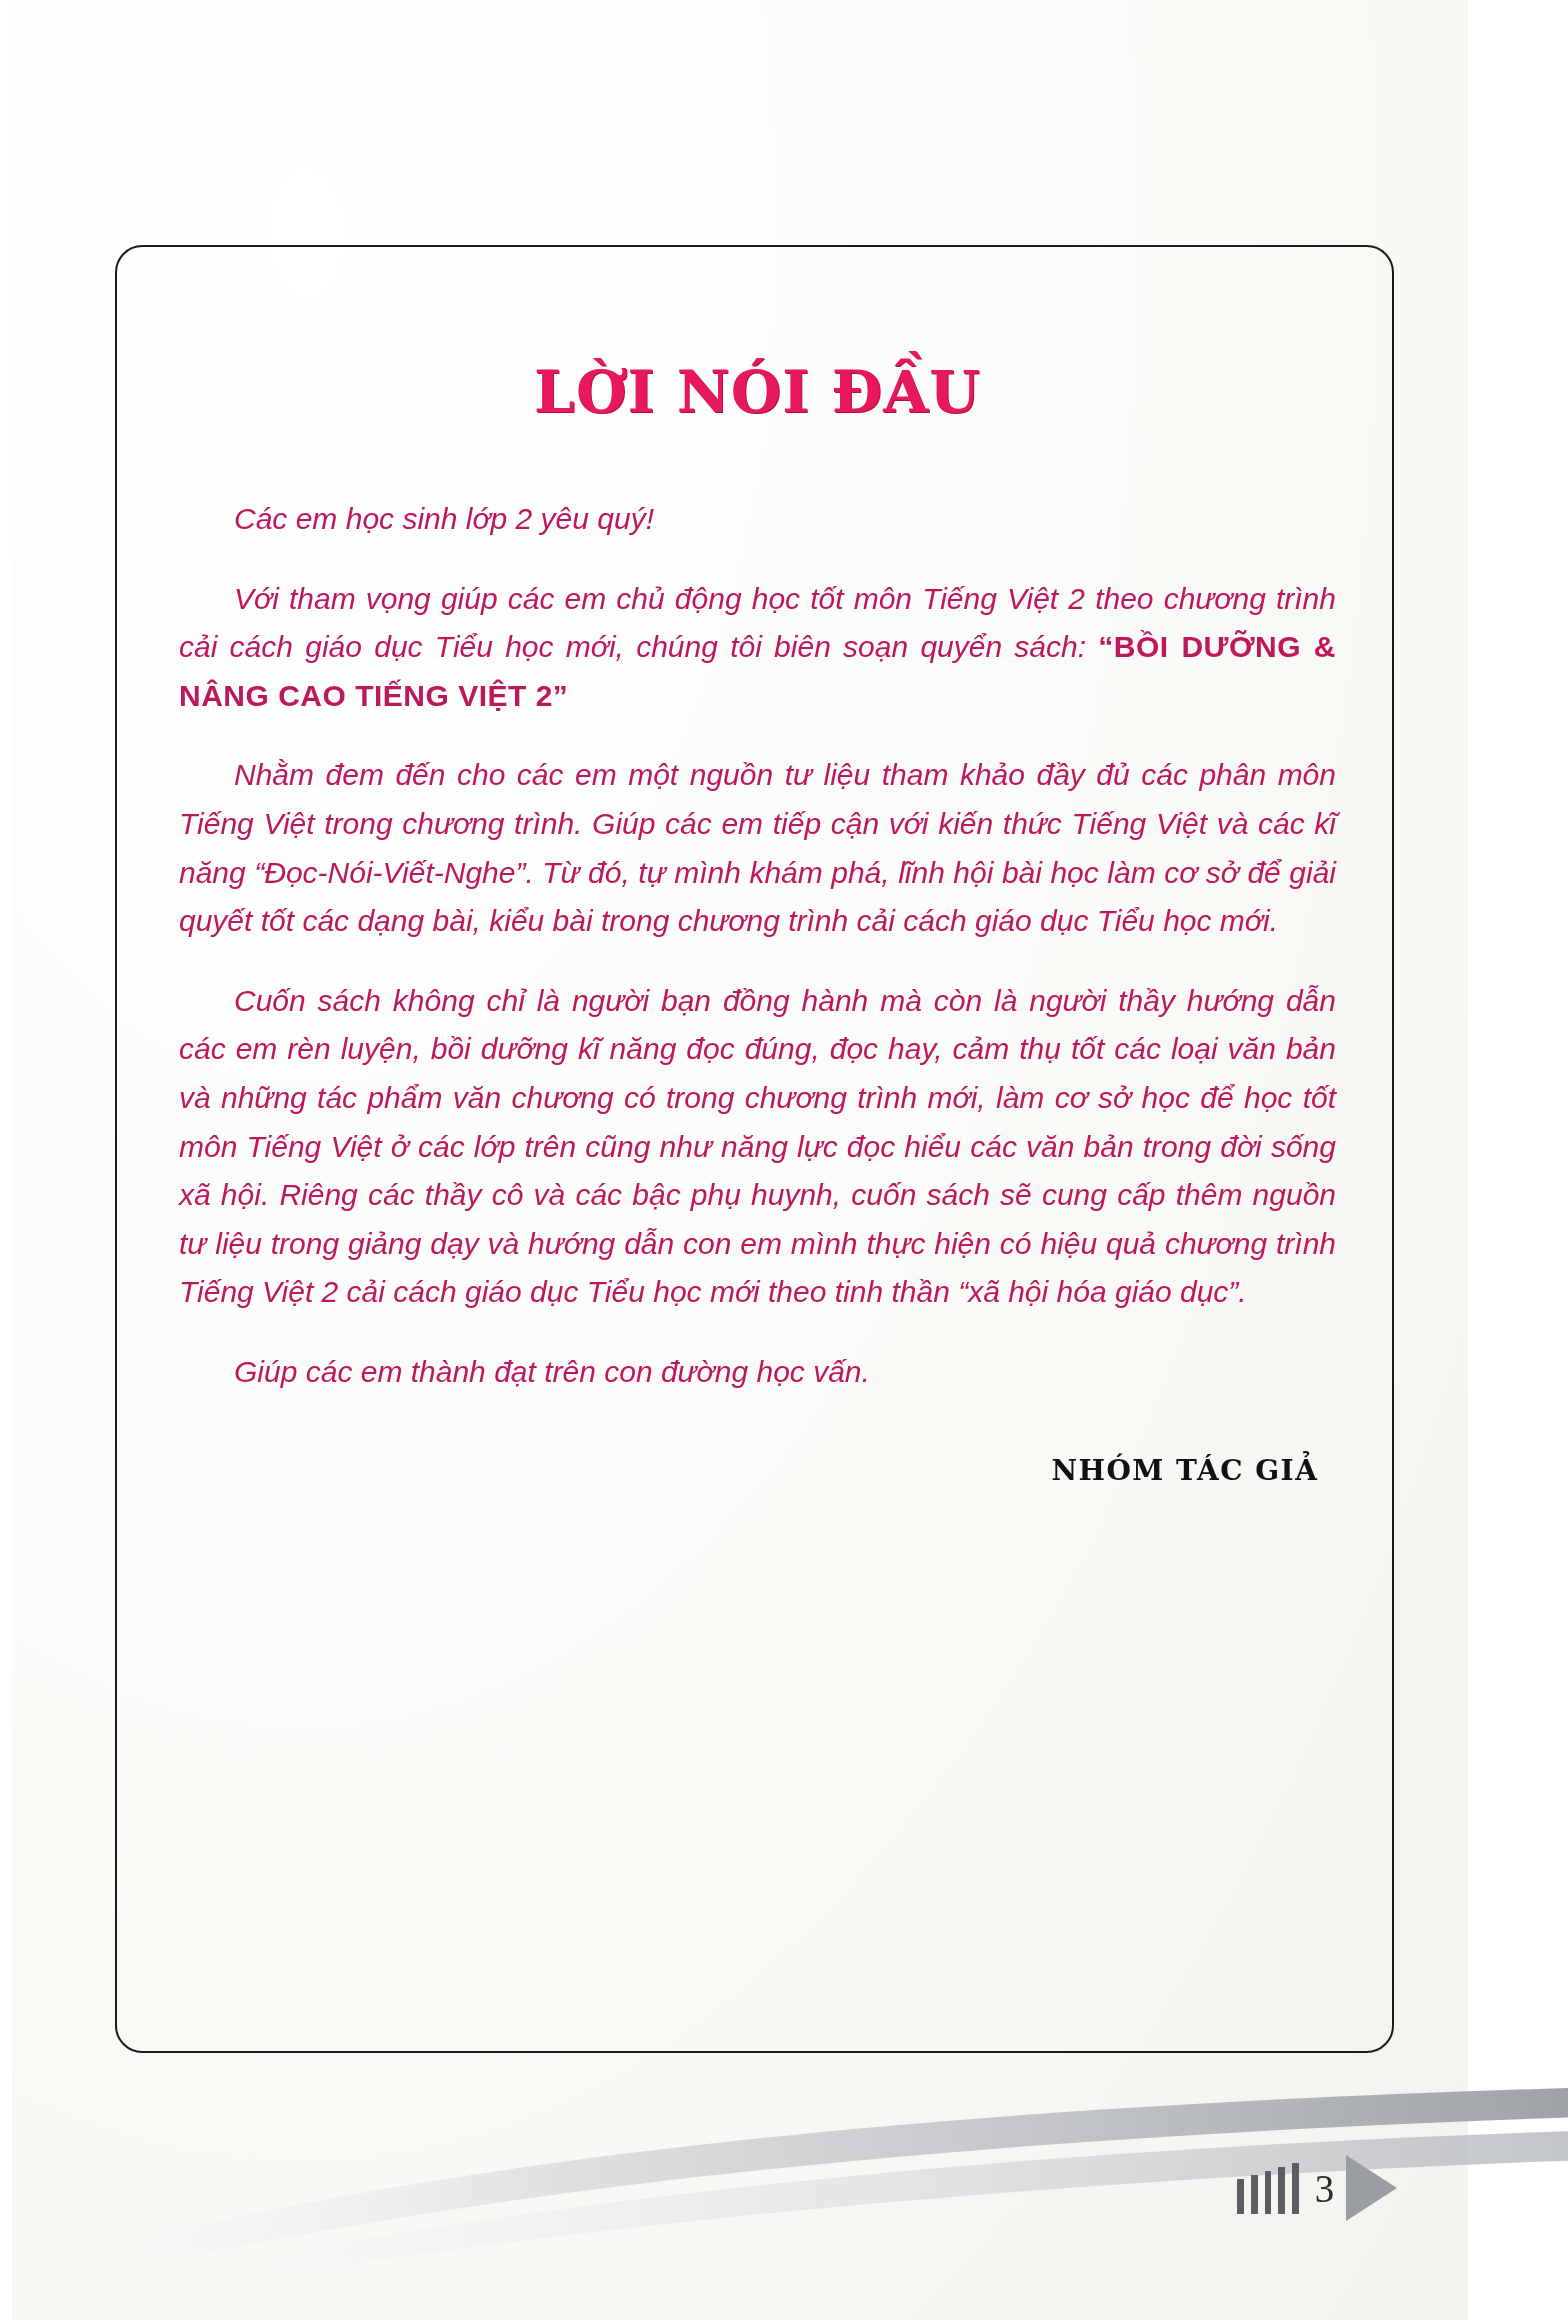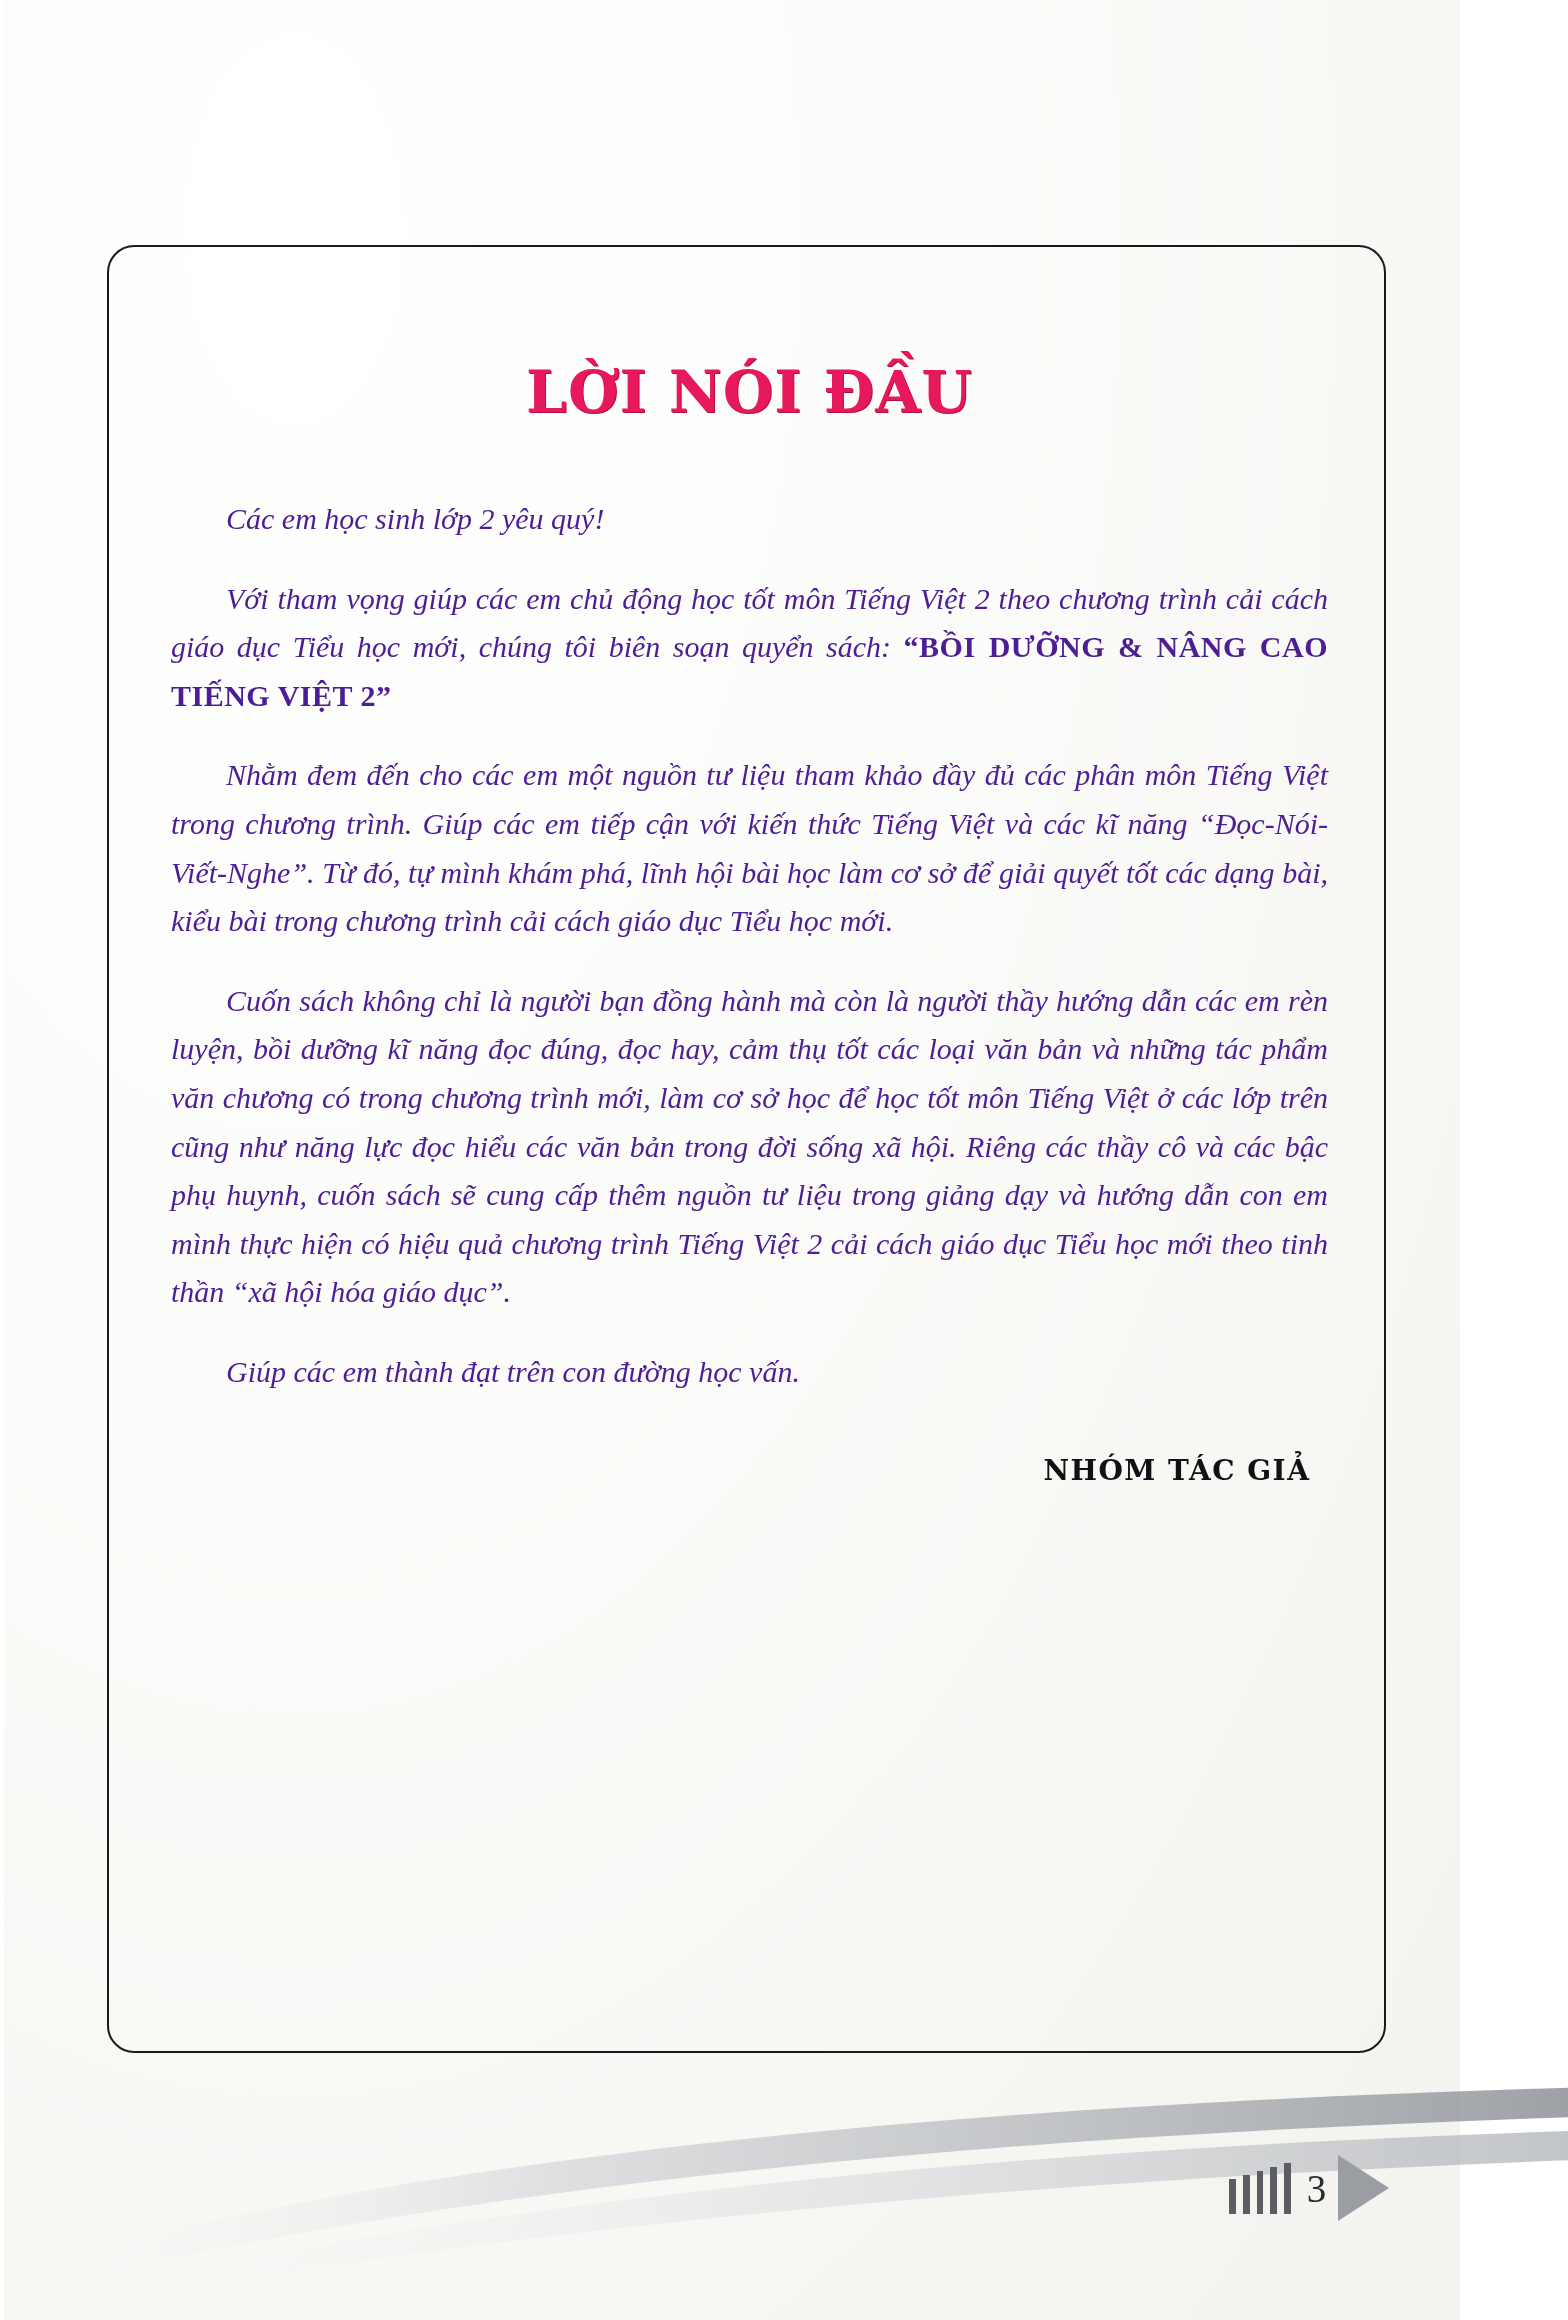--- a/index.html
+++ b/index.html
@@ -9,21 +9,21 @@
   body {
     width: 1568px;
     height: 2321px;
     background: #ffffff;
     font-family: "Liberation Serif", serif;
     overflow: hidden;
     position: relative;
   }
   .page {
     position: absolute;
-    left: 4px;
+    left: 12px;
     top: 0;
     width: 1456px;
     height: 2321px;
     background: #fdfdfc;
   }
   
   .page-bg {
     position: absolute;
     inset: 0;
     background:
@@ -51,25 +51,25 @@
     text-align: center;
     color: #e8185d;
     font-family: "DejaVu Serif", serif;
     font-weight: bold;
     font-size: 58px;
     letter-spacing: 1px;
     margin: 64px 0 0 0;
     text-shadow: 1px 1px 0 #b3103f;
   }
   .para {
-    font-family: Liberation Serif, serif;
+    font-family: Liberation Sans, sans-serif;
     font-style: italic;
     font-size: 30px;
     line-height: 1.62;
-    color: #4c1d95;
+    color: #be185d;
     text-align: justify;
     margin: 31px 0 0 0;
     text-indent: 55px;
   }
   .para.first {
     margin-top: 69px;
     text-indent: 55px;
     text-align: left;
   }
   .para.tight {

